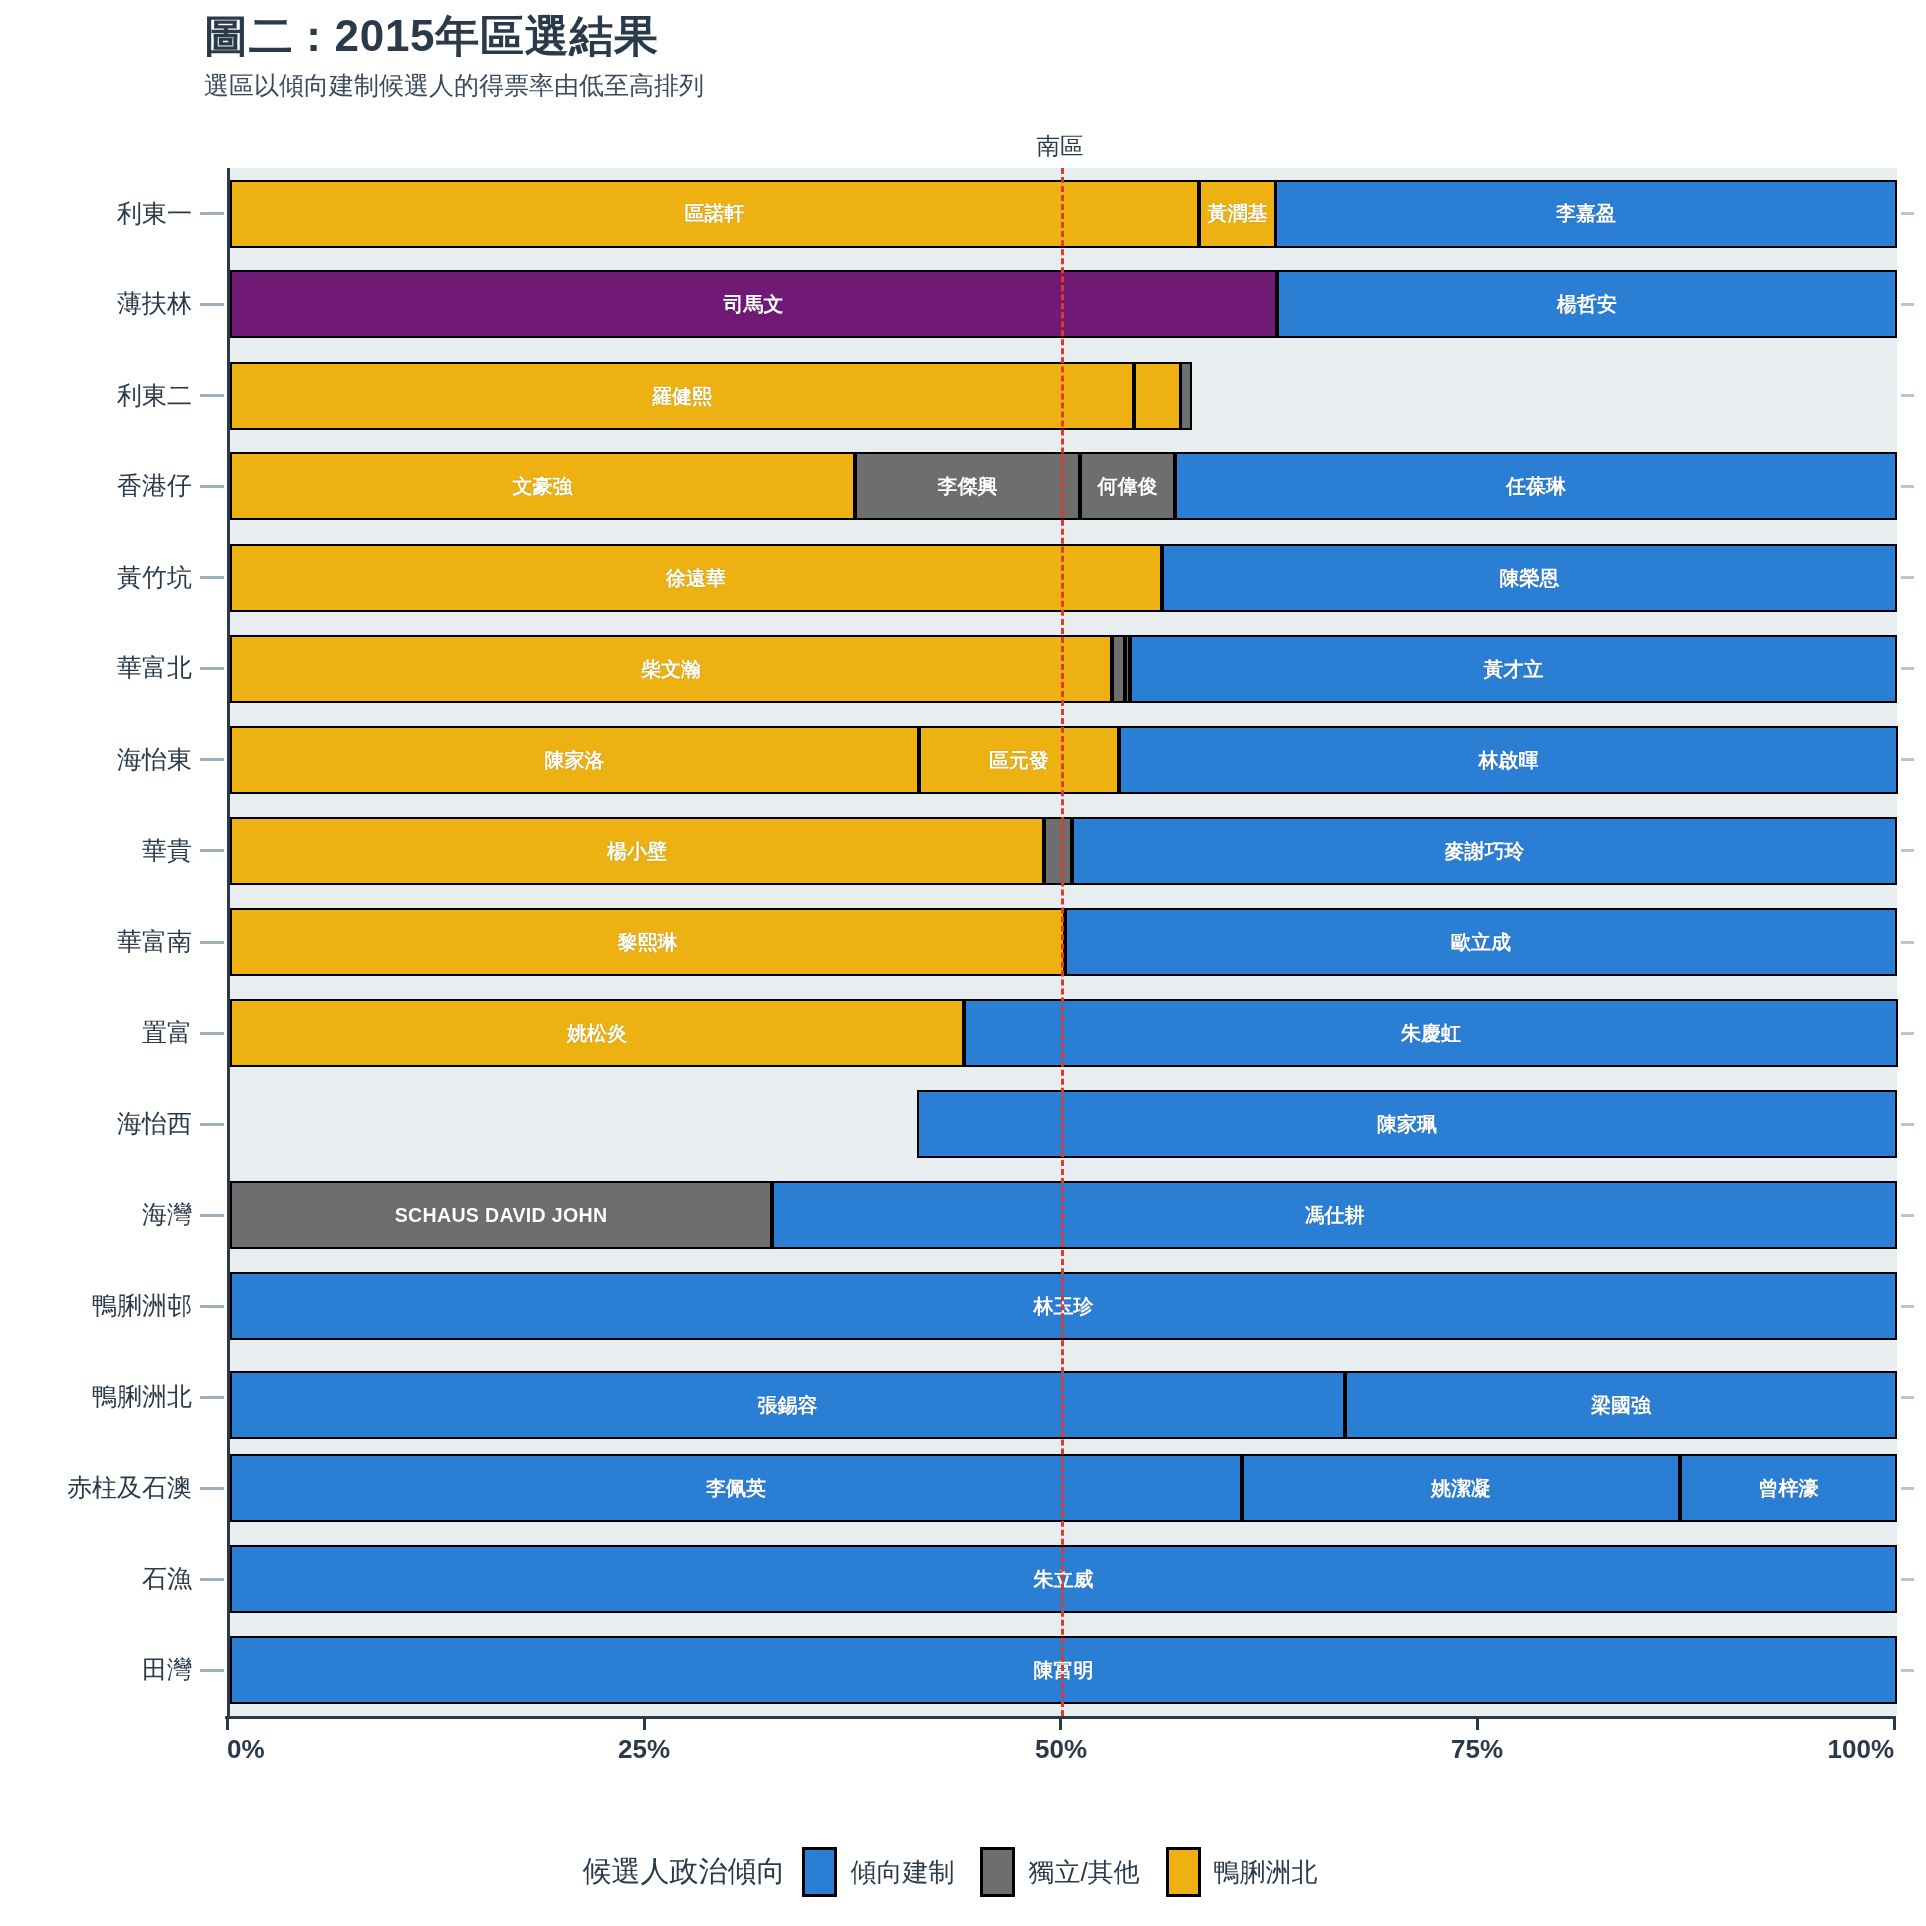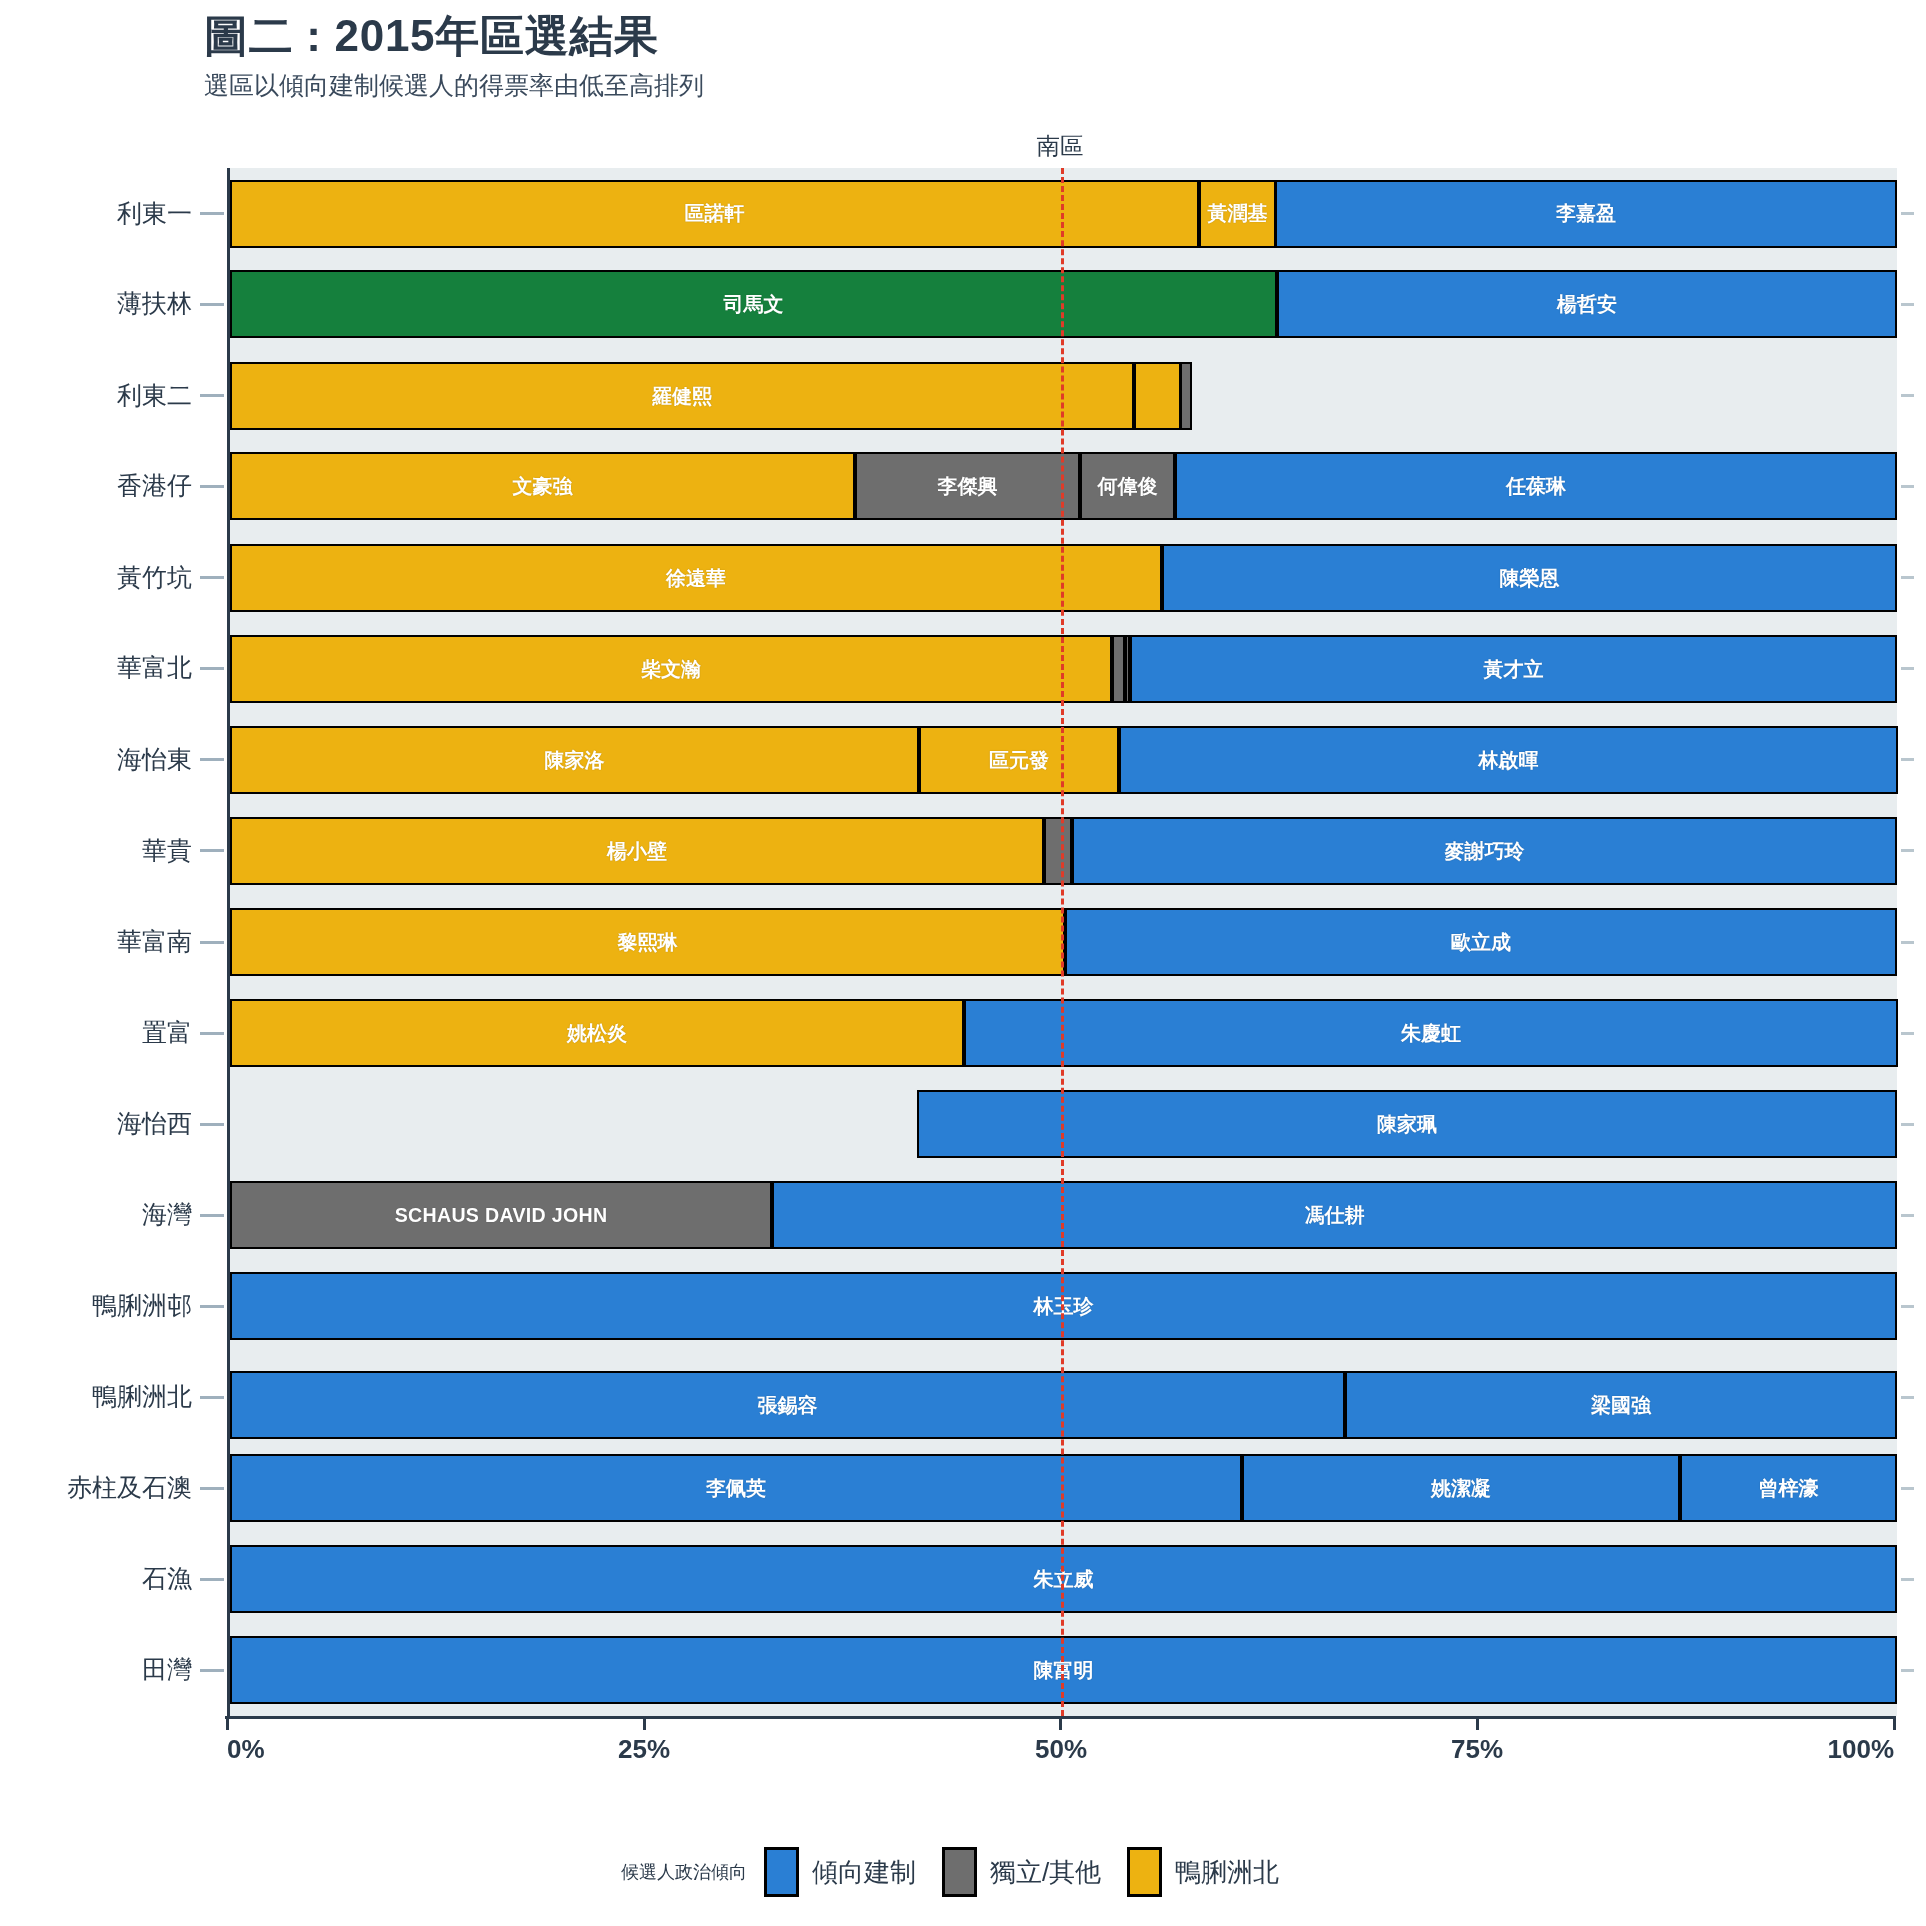--- a/index.html
+++ b/index.html
@@ -87,21 +87,21 @@
     transform:translateX(-50%);white-space:nowrap;
   }
   .xlab.first{transform:translateX(0);}
   .xlab.last{transform:translateX(-100%);}
 
   
   #legend{
     position:absolute;left:0;top:1847px;width:1926px;
     display:flex;align-items:center;justify-content:center;gap:0px;
   }
-  .legend-title{font-size:18px;color:#2b3a4a;margin-right:17px;white-space:nowrap;}
+  .legend-title{font-size:29px;color:#2b3a4a;margin-right:17px;white-space:nowrap;}
   .legend-item{display:flex;align-items:center;margin-right:26px;}
   .swatch{
     width:35px;height:50px;border:3.3px solid #000;box-sizing:border-box;margin-right:13px;
   }
   .legend-item .ltext{font-size:26px;color:#2b3a4a;white-space:nowrap;}
 </style>
 </head>
 <body>
 
 <div id="root">
@@ -172,21 +172,21 @@
             <span>區諾軒</span>
           </div>
           <div class="seg" title="黃潤基 4.6%" style="left: 969px; width: 77px; background: rgb(237, 178, 17);">
             <span>黃潤基</span>
           </div>
           <div class="seg" title="李嘉盈 37.3%" style="left: 1045px; width: 622px; background: rgb(42, 127, 212);">
             <span>李嘉盈</span>
           </div>
         </div>
         <div class="row" style="top: 102px;">
-          <div class="seg" title="司馬文 62.8%" style="left: 0px; width: 1047px; background: #15803d;">
+          <div class="seg" title="司馬文 62.8%" style="left: 0px; width: 1047px; background: #701a75;">
             <span>司馬文</span>
           </div>
           <div class="seg" title="楊哲安 37.2%" style="left: 1047px; width: 620px; background: rgb(42, 127, 212);">
             <span>楊哲安</span>
           </div>
         </div>
         <div class="row" style="top: 194px;">
           <div class="seg" title="羅健熙 54.2%" style="left: 0px; width: 904px; background: rgb(237, 178, 17);">
             <span>羅健熙</span>
           </div>

